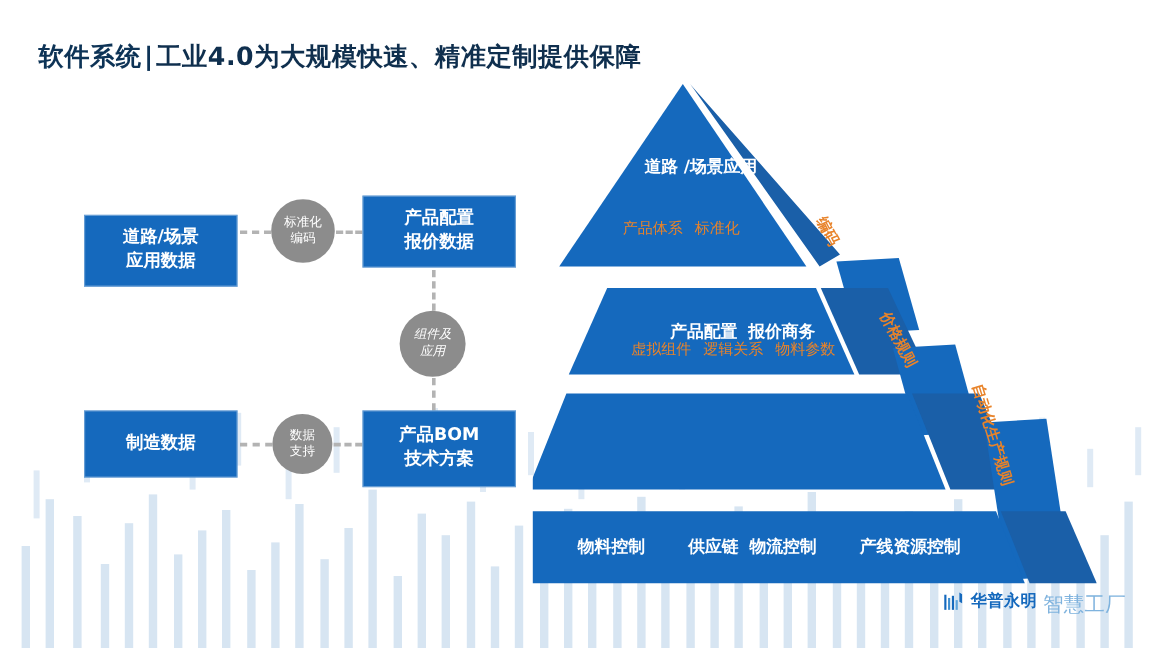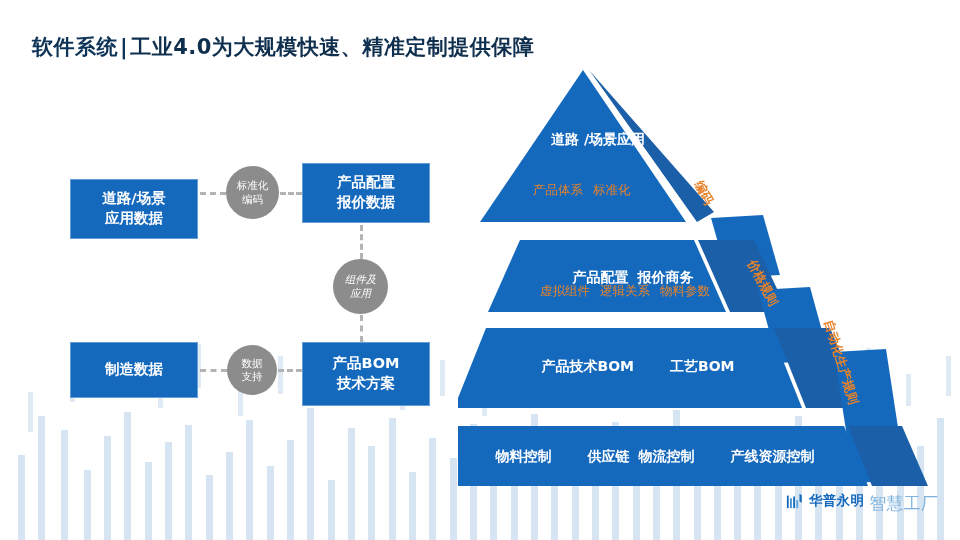--- a/index.html
+++ b/index.html
@@ -66,21 +66,21 @@
     border-left:3px dashed #b3b3b3;
   }
   #dash-1 { left:200px; top:192px; width:26px; }
   #dash-2 { left:280px; top:192px; width:22px; }
   #dash-3 { left:200px; top:369px; width:27px; }
   #dash-4 { left:278px; top:369px; width:24px; }
   #dash-5 { left:360px; top:225px; height:34px; }
   #dash-6 { left:360px; top:315px; height:27px; }
 
   
-  #pyramid { position:absolute; left:458px; top:60px; width:470px; height:430px; z-index:4; }
+  #pyramid { position:absolute; left:444px; top:60px; width:470px; height:430px; z-index:4; }
 
   .cap {
     position:absolute;
     color:#e8832a;
     font-size:12.5px;
     font-weight:500;
     white-space:nowrap;
     z-index:7;
   }
   .cap .gap { display:inline-block; width:10px; }
@@ -283,23 +283,20 @@
   <div class="cap" style="left:63px; top:223px; top:223px;margin-left:19px;">
     <span>虚拟组件</span><span class="gap"></span><span>逻辑关系</span><span class="gap"></span><span>物料参数</span>
   </div>
 
   
   <div class="side-label" style="left:300px; top:197px; transform:rotate(62deg); transform-origin:left top;">
     <span>价格规则</span>
   </div>
 
   
-  <div class="tier-text" style="left:55px; top:297px; width:250px;">
-    <span style="display:inline">产品技术BOM</span><span class="gap"></span><span class="gap"></span><span style="display:inline">工艺BOM</span>
-  </div>
 
   
 
   
   <div class="side-label" style="left:378px; top:258px; transform:rotate(73deg); transform-origin:left top;">
     <span>自动化生产规则</span>
   </div>
 
   
   <div class="tier-text" style="left:22px; top:387px; width:350px;">

